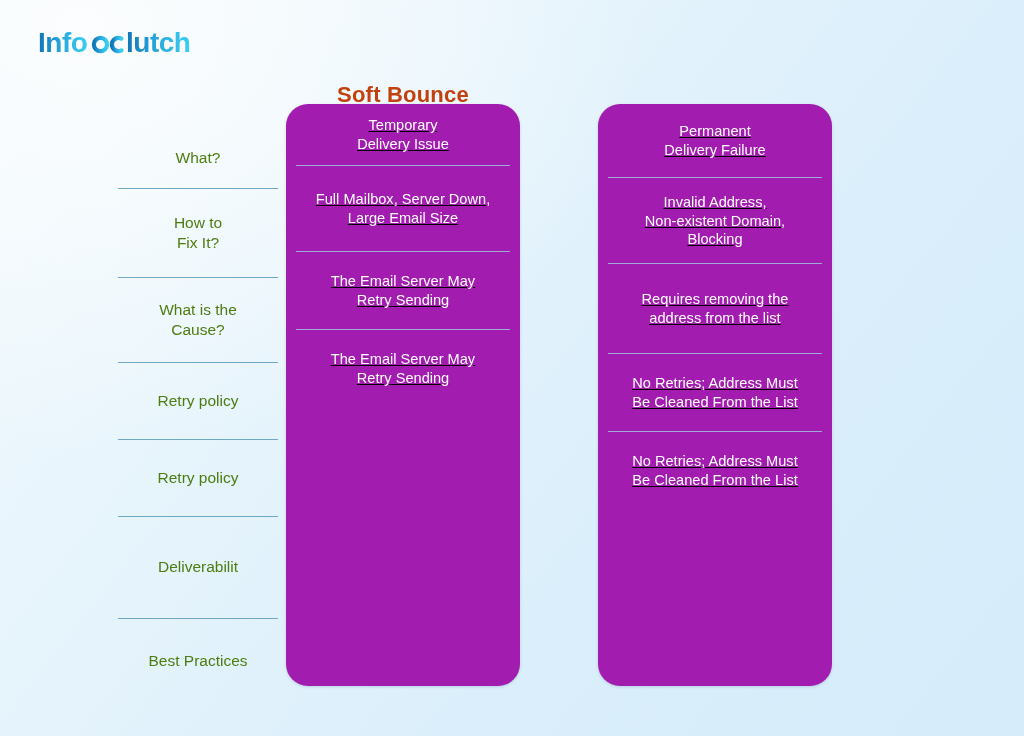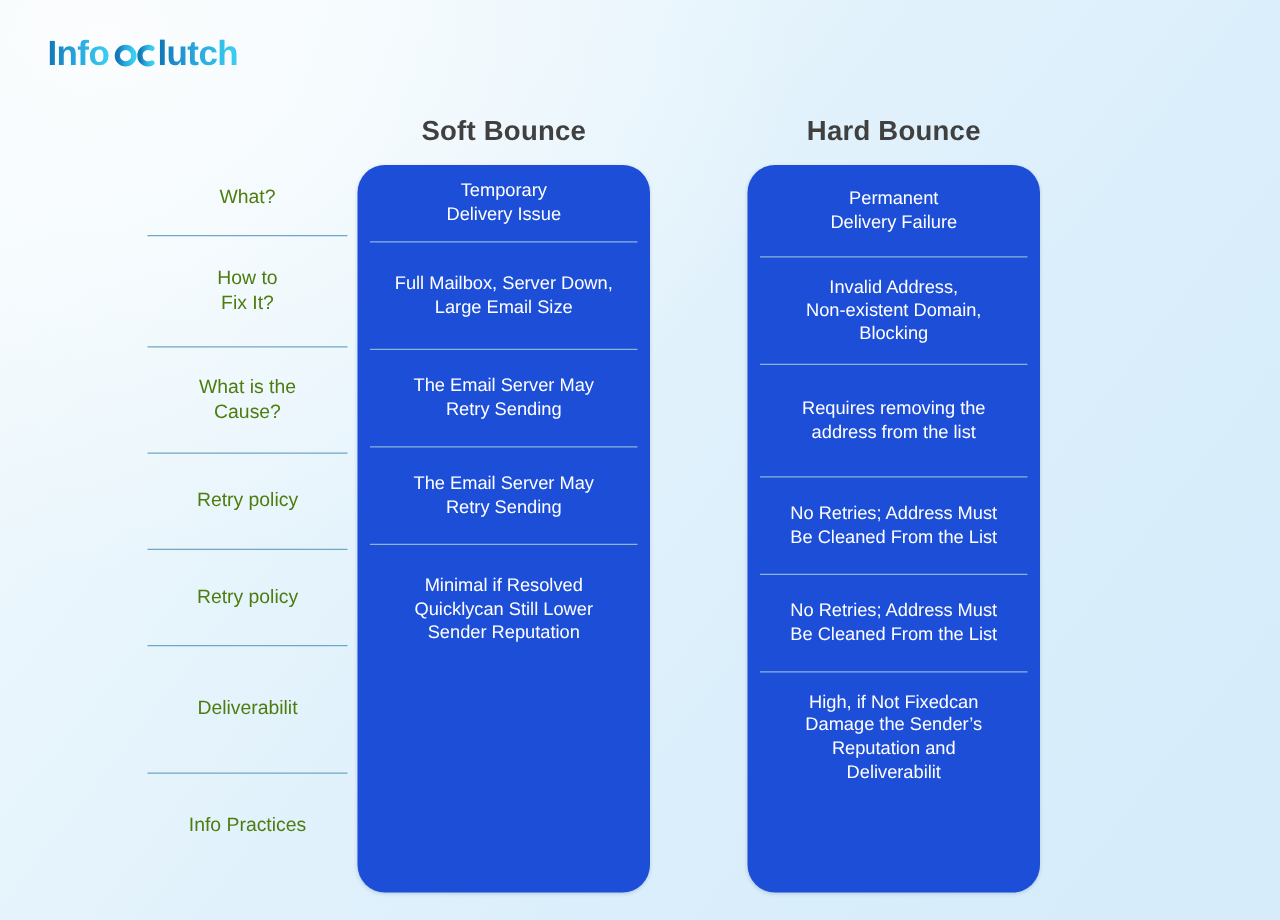--- a/index.html
+++ b/index.html
@@ -19,48 +19,49 @@
   #logo-area { position:absolute; left:38px; top:22px; height:42px; display:flex; align-items:center; }
   #logo-svg { display:block; }
 
   
   #board {
     position:absolute; left:0; top:0; width:1024px; height:736px;
   }
 
   
   .col-head {
-    position:absolute; top:94px; width:234px; text-align:center;
-    font-size:22px; font-weight:bold; color:#404040; letter-spacing:.2px;
+    position:absolute; top:84px; width:234px; text-align:center;
+    font-size:22px; font-weight:bold; color:#c2410c; letter-spacing:.2px;
     line-height:1;
   }
   #head-soft { left:286px; }
   #head-hard { left:598px; }
 
   
   #label-col {
     position:absolute; left:118px; top:128px; width:160px; height:574px;
     display:flex; flex-direction:column;
   }
   .label-row {
     display:flex; align-items:center; justify-content:center; text-align:center;
     color:#4d7c0f; font-size:15.5px; line-height:1.28;
     border-bottom:1.6px solid #6ea8c6;
     padding:0 2px;
   }
   .label-row:last-child { border-bottom:none; }
 
   
   .card {
-    position:absolute; top:132px; width:234px; height:582px;
-    background:#1d4ed8;
+    position:absolute; top:104px; width:234px; height:582px;
+    background:#a21caf;
     border-radius:22px;
     display:flex; flex-direction:column;
     overflow:hidden;
     box-shadow:0 1px 3px rgba(15,67,112,.18);
+    text-decoration:underline;
   }
   #card-soft { left:286px; }
   #card-hard { left:598px; }
 
   .card-row {
     display:flex; align-items:center; justify-content:center; text-align:center;
     color:#ffffff; font-size:14.6px; line-height:1.28;
     padding:2px 10px;
     position:relative;
   }
@@ -90,41 +91,38 @@
       <path d="M69.1 18.5 L70.6 18.5"></path>
     </g>
     <text x="88" y="26" font-family="'Liberation Sans', sans-serif" font-size="28" font-weight="bold" fill="url(#lg)" letter-spacing="-0.5">lutch</text>
   </svg>
 
 </div>
 
 <div id="board">
 
   <div class="col-head" id="head-soft">Soft Bounce</div>
-  <div class="col-head" id="head-hard">Hard Bounce</div>
 
   <div id="label-col">
       <div class="label-row" style="height: 62px;">What?</div>
       <div class="label-row" style="height: 90px;">How to<br>Fix It?</div>
       <div class="label-row" style="height: 86px;">What is the<br>Cause?</div>
       <div class="label-row" style="height: 78px;">Retry policy</div>
       <div class="label-row" style="height: 78px;">Retry policy</div>
       <div class="label-row" style="height: 104px;">Deliverabilit</div>
-      <div class="label-row" style="height: 84px;">Info Practices</div>
+      <div class="label-row" style="height: 84px;">Best Practices</div>
     </div>
 
   <div class="card" id="card-soft">
       <div class="card-row" style="height: 62px;">Temporary<br>Delivery Issue</div>
       <div class="card-row" style="height: 86px;">Full Mailbox, Server Down,<br>Large Email Size</div>
       <div class="card-row" style="height: 78px;">The Email Server May<br>Retry Sending</div>
       <div class="card-row" style="height: 78px;">The Email Server May<br>Retry Sending</div>
-      <div class="card-row" style="height: 104px;">Minimal if Resolved<br>Quicklycan Still Lower<br>Sender Reputation</div>
     </div>
   <div class="card" id="card-hard">
       <div class="card-row" style="height: 74px;">Permanent<br>Delivery Failure</div>
       <div class="card-row" style="height: 86px;">Invalid Address,<br>Non-existent Domain,<br>Blocking</div>
       <div class="card-row" style="height: 90px;">Requires removing the<br>address from the list</div>
       <div class="card-row" style="height: 78px;">No Retries; Address Must<br>Be Cleaned From the List</div>
       <div class="card-row" style="height: 78px;">No Retries; Address Must<br>Be Cleaned From the List</div>
-      <div class="card-row" style="height: 104px;">High, if Not Fixedcan<br>Damage the Sender’s<br>Reputation and<br>Deliverabilit</div>
     </div>
 
 </div>
 
 </body></html>

